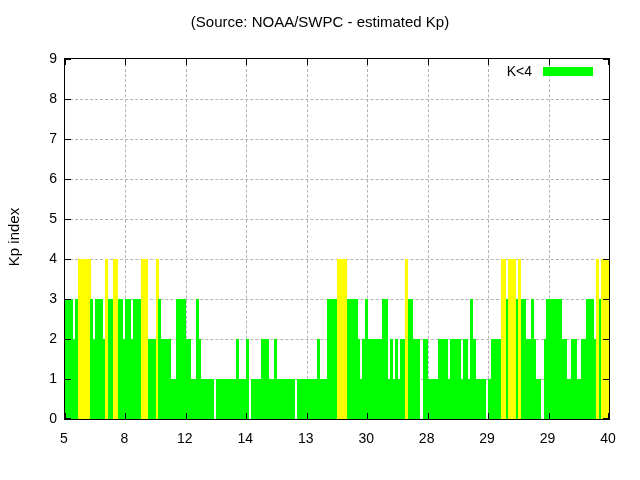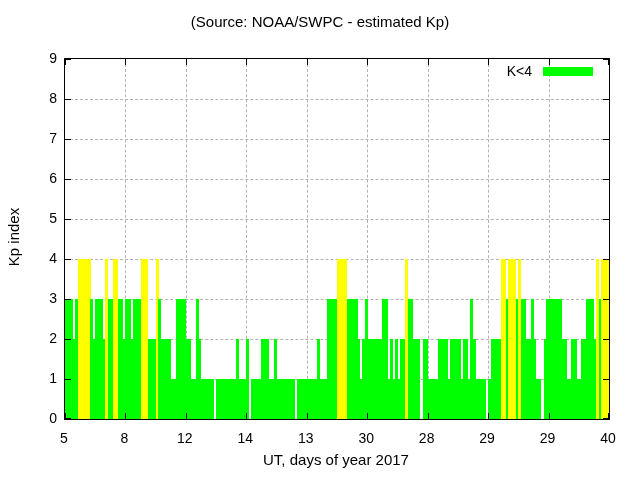--- a/index.html
+++ b/index.html
@@ -345,14 +345,13 @@
       <div class="yticklabel" style="top: 370px;">1</div>
       <div class="yticklabel" style="top: 330px;">2</div>
       <div class="yticklabel" style="top: 290px;">3</div>
       <div class="yticklabel" style="top: 250px;">4</div>
       <div class="yticklabel" style="top: 210px;">5</div>
       <div class="yticklabel" style="top: 170px;">6</div>
       <div class="yticklabel" style="top: 130px;">7</div>
       <div class="yticklabel" style="top: 90px;">8</div>
       <div class="yticklabel" style="top: 50px;">9</div>
     </div>
-  <div class="xlabel">UT, days of year 2017</div>
 </div>
 
 </body></html>

